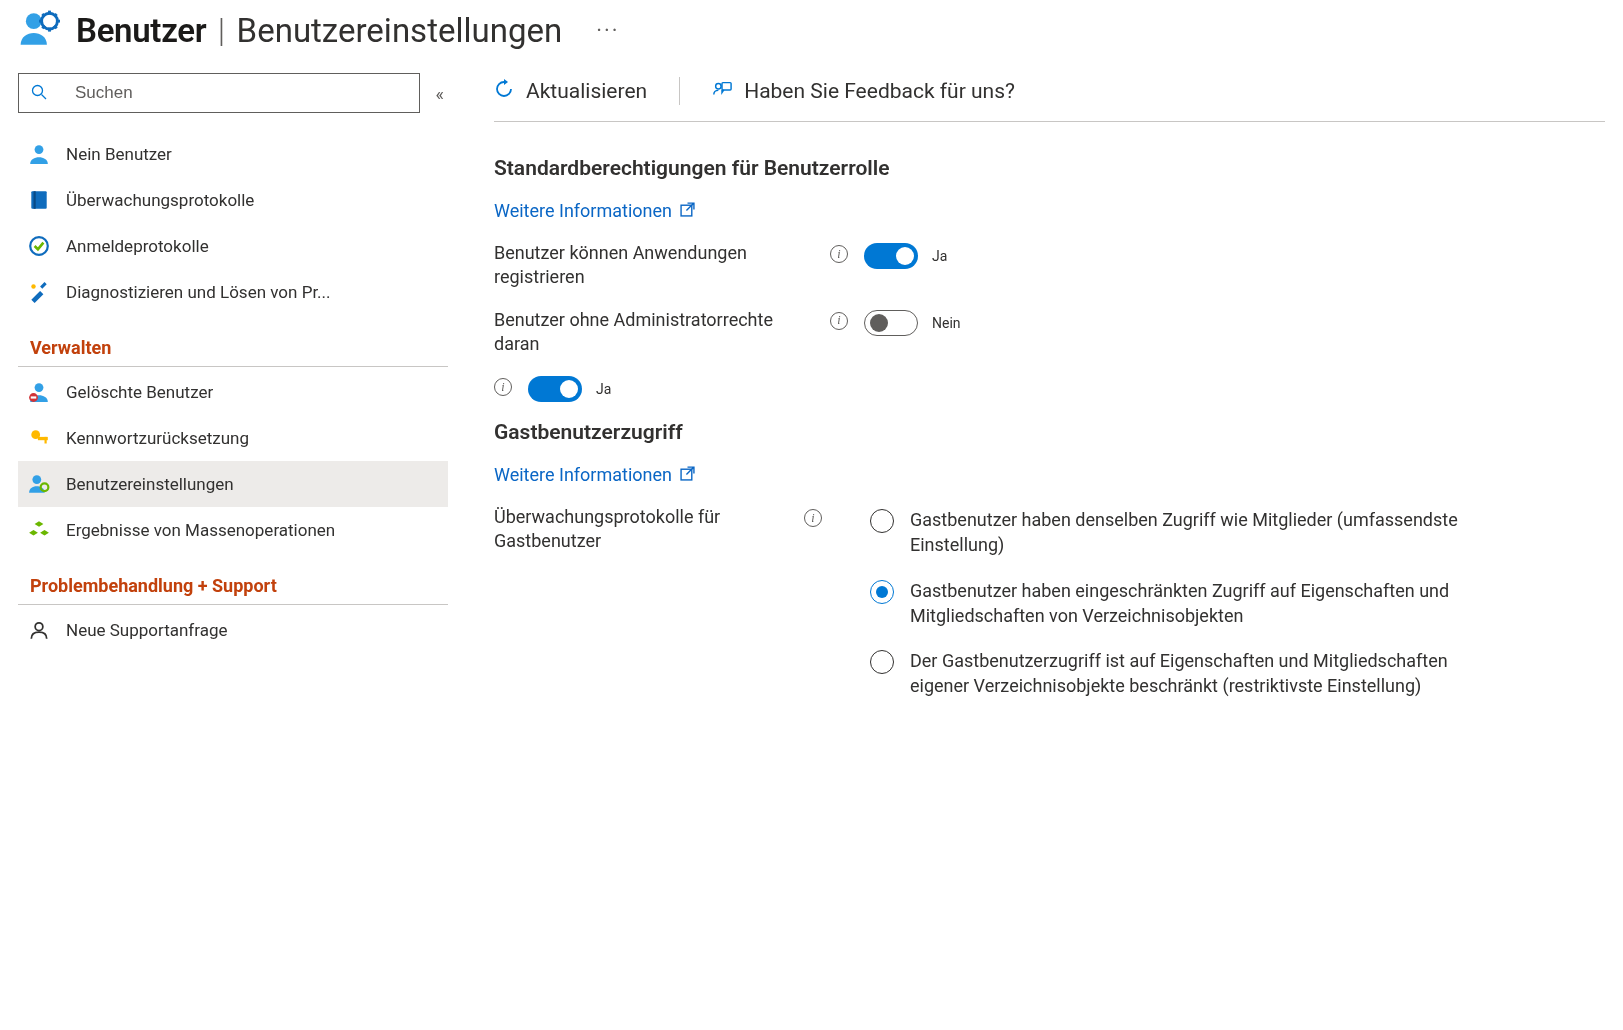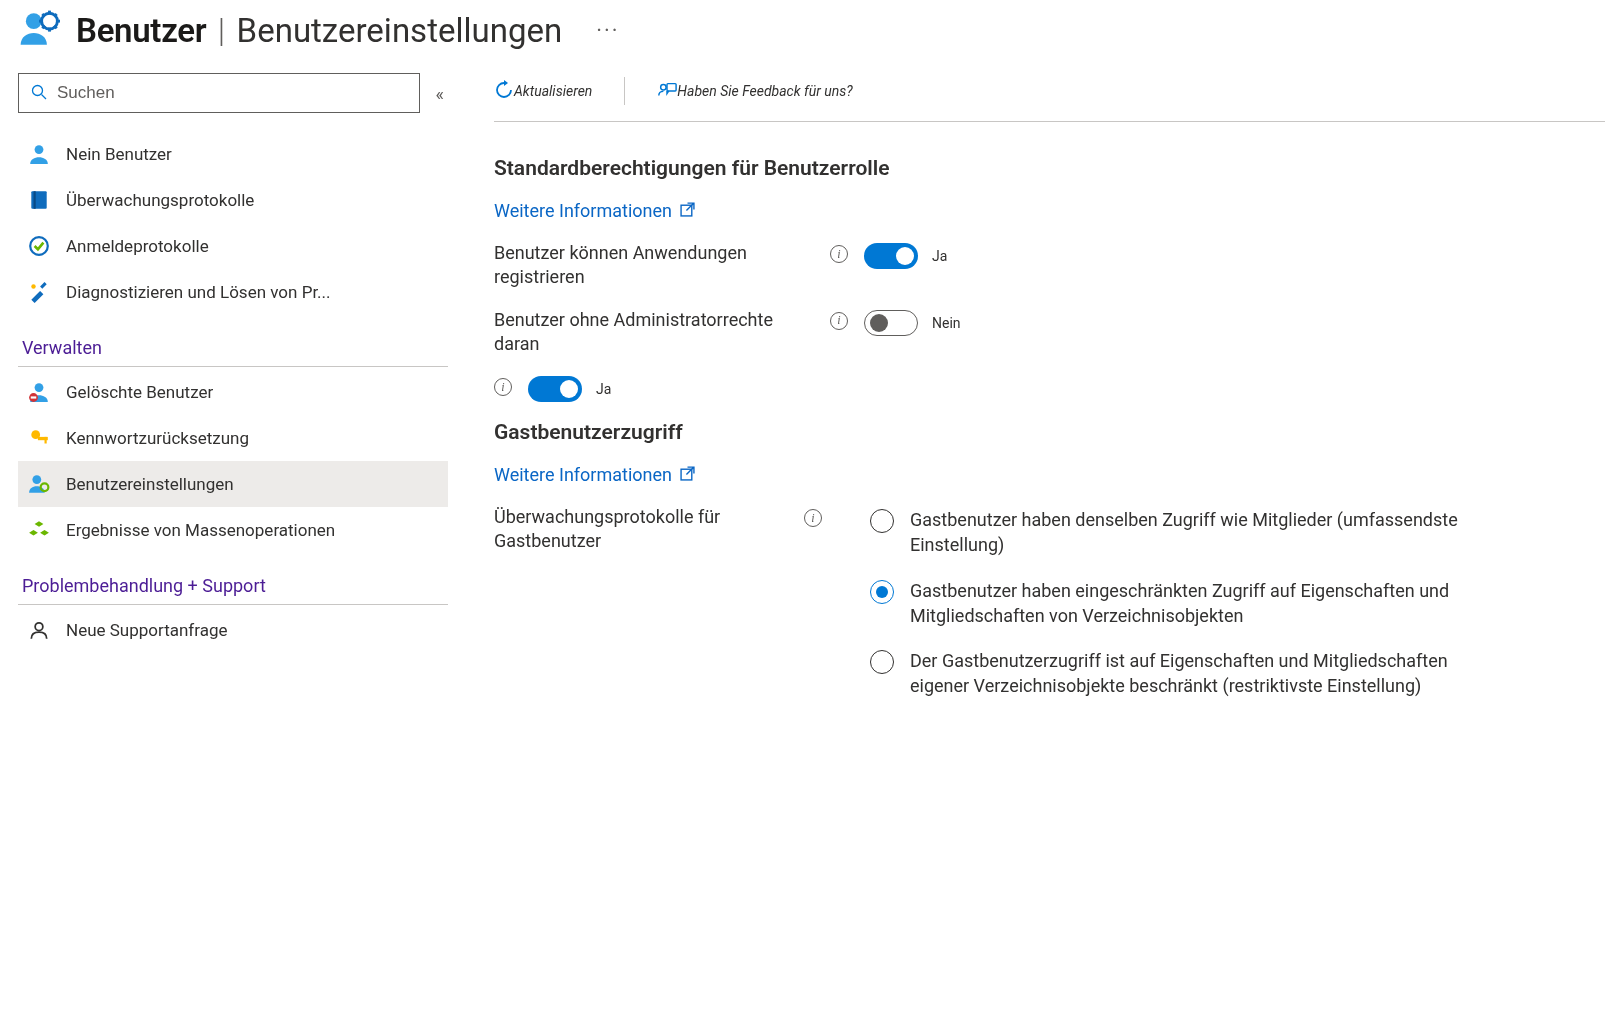--- a/index.html
+++ b/index.html
@@ -56,21 +56,21 @@
     align-items: flex-start;
   }
 
   
   .sidebar { width: 430px; flex-shrink: 0; }
   .search-row { display: flex; align-items: center; gap: 12px; margin-bottom: 18px; }
   .search-box {
     flex: 1;
     display: flex;
     align-items: center;
-    gap: 10px;
+    gap: 28px;
     border: 1px solid #605e5c;
     height: 40px;
     padding: 0 12px;
     background: #fff;
   }
   .search-box input {
     border: none;
     outline: none;
     flex: 1;
     font-size: 17px;
@@ -96,50 +96,50 @@
     white-space: nowrap;
     overflow: hidden;
     text-overflow: ellipsis;
   }
   .side-item.selected { background: #edebe9; }
   .side-item .ic { width: 22px; height: 22px; display:flex; align-items:center; justify-content:center; flex-shrink:0;}
   .side-item .lbl { overflow:hidden; text-overflow:ellipsis; }
 
   .side-group-title {
     font-size: 18px;
-    font-weight: 400;
-    color: #4c1d95;
+    font-weight: 700;
+    color: #c2410c;
     margin-top: 22px;
     margin-bottom: 8px;
     padding: 0 4px;
+    margin-left: 8px;
   }
   .side-sep {
     height: 1px;
     background: #c8c6c4;
     margin: 6px 0 2px 0;
   }
 
   
   .main { flex: 1; }
   .toolbar {
     display: flex;
     align-items: center;
     gap: 32px;
     padding: 4px 0 16px 0;
     border-bottom: 1px solid #c8c6c4;
     margin-bottom: 34px;
   }
   .tool-btn {
     display: flex;
     align-items: center;
-    gap: 0;
-    font-size: 14px;
-    color: #323130;
-    cursor: pointer;
-    font-style: italic;
+    gap: 12px;
+    font-size: 21px;
+    color: #323130;
+    cursor: pointer;
   }
   .tool-btn .tic svg { width: 20px; height: 20px; }
   .tool-divider { width:1px; height:28px; background:#c8c6c4; }
 
   .section-title {
     font-size: 21px;
     font-weight: 600;
     color: #323130;
     margin-bottom: 20px;
   }

